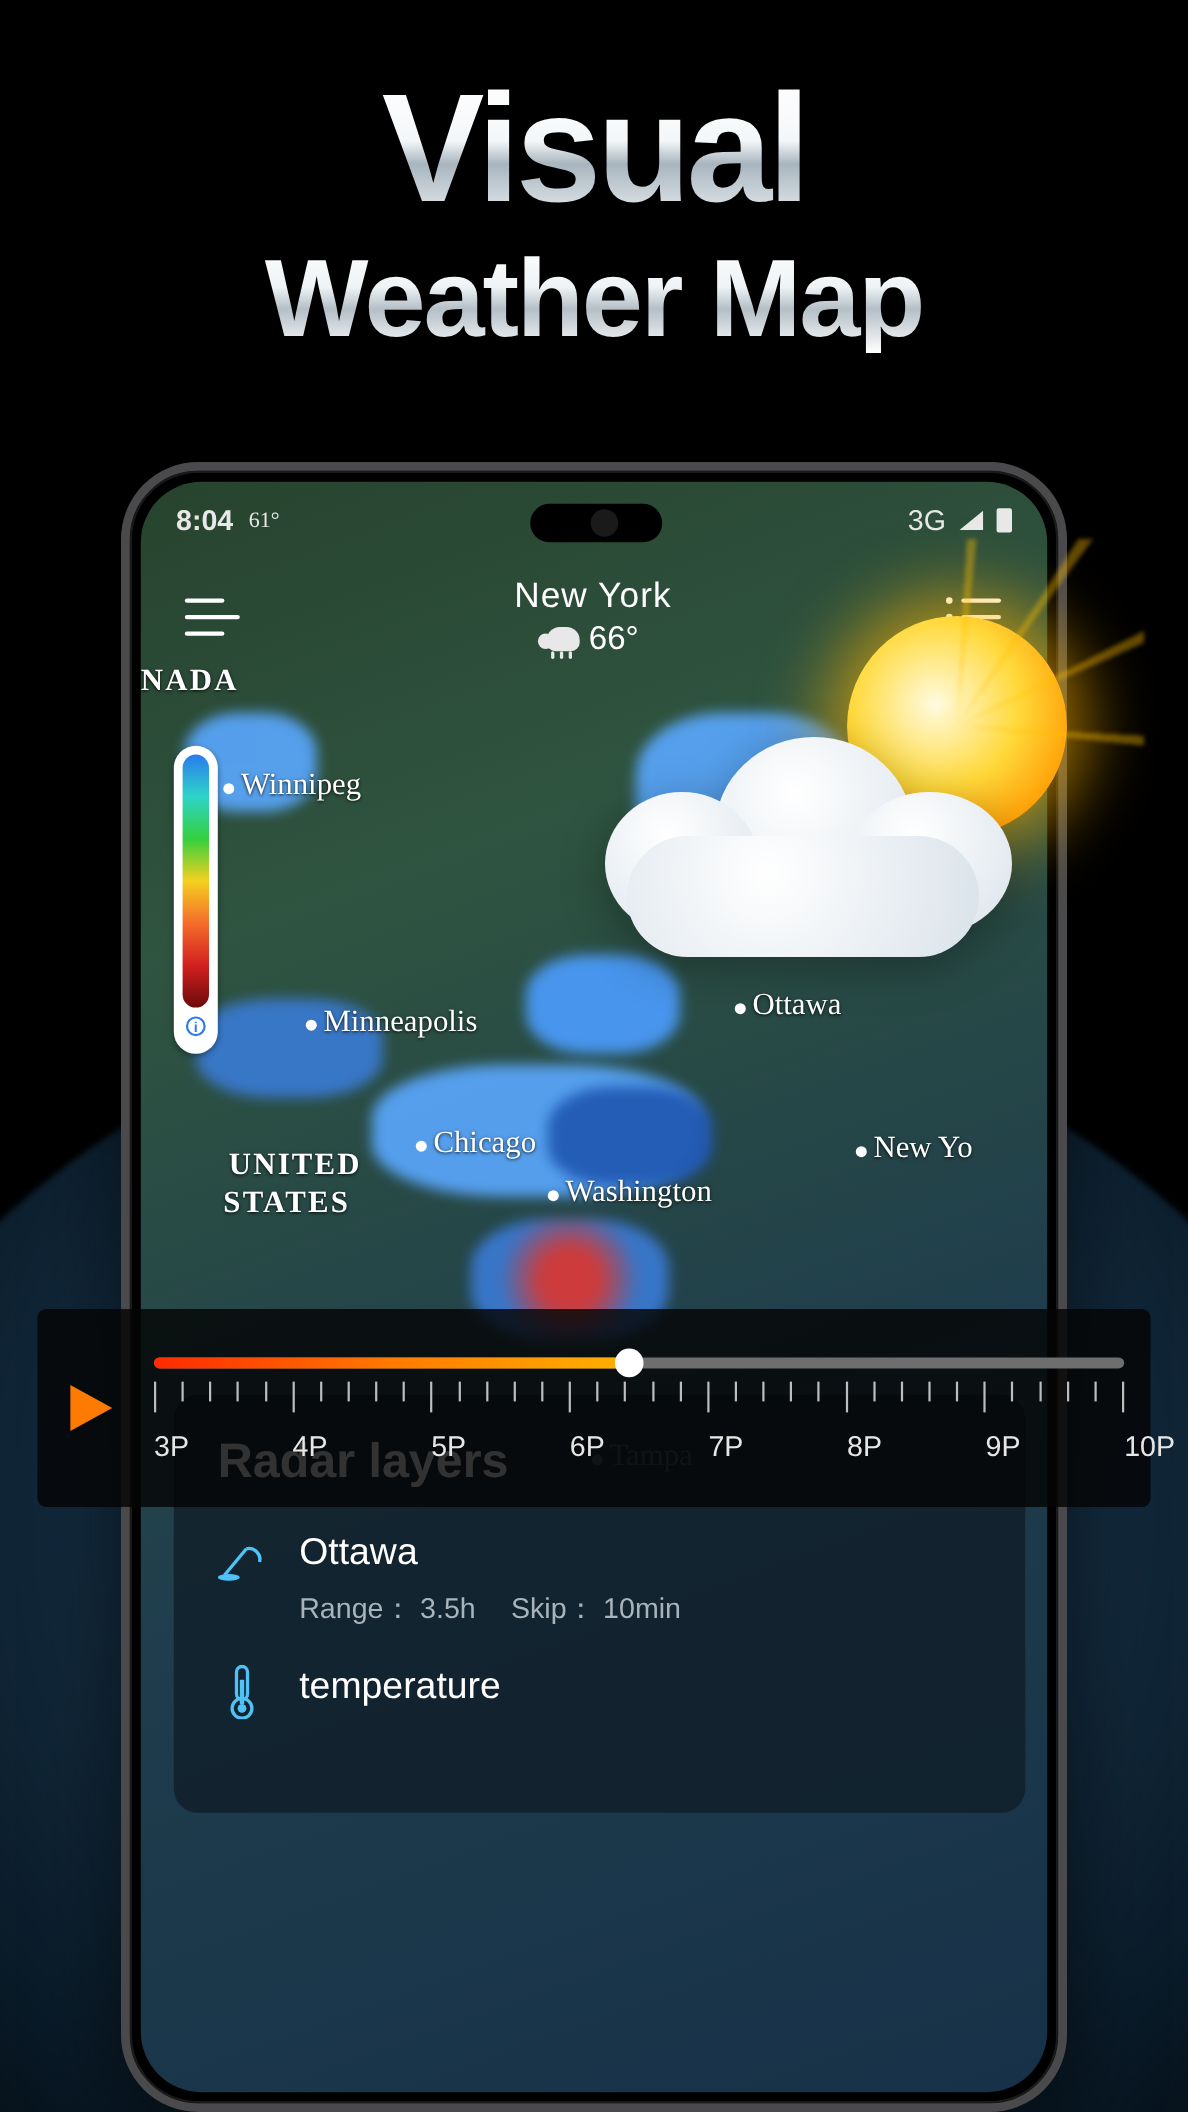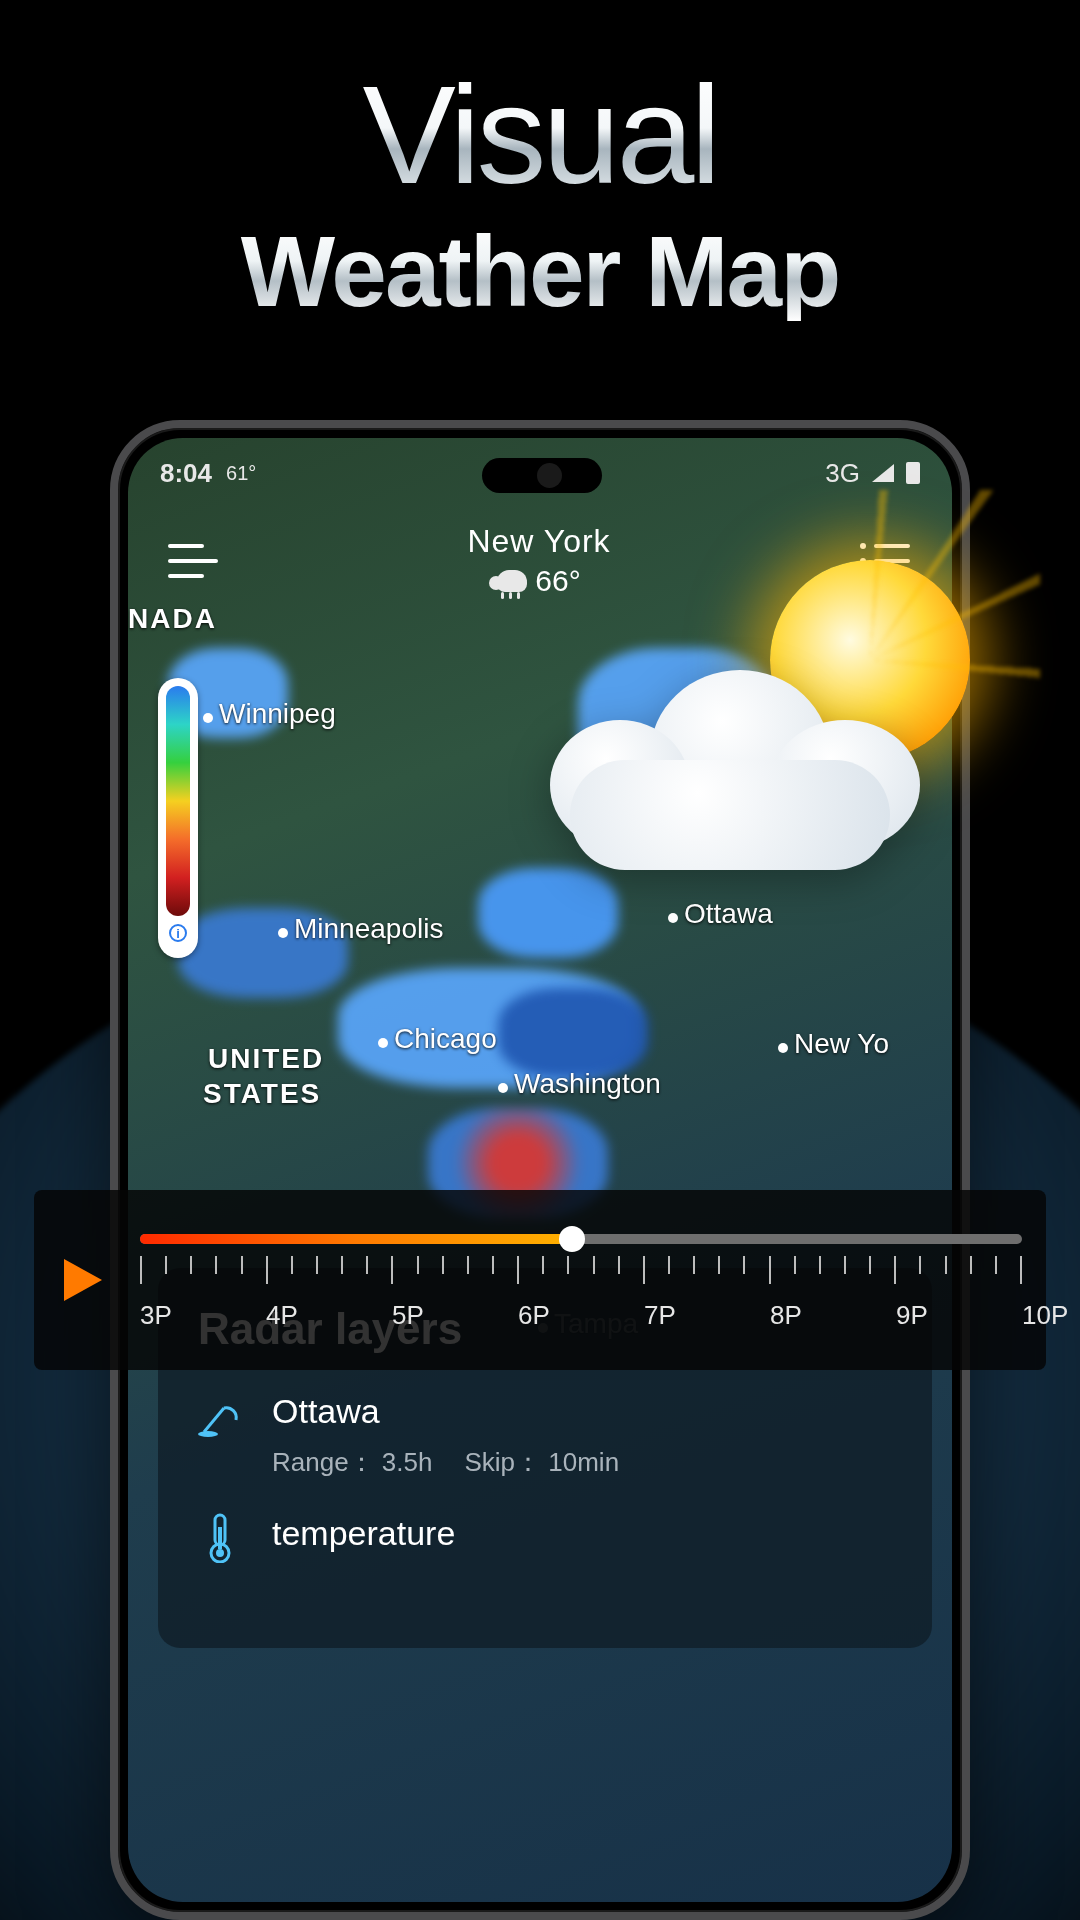--- a/index.html
+++ b/index.html
@@ -35,21 +35,21 @@
 
   
   .hero {
     position: absolute;
     top: 65px; left: 0; right: 0;
     text-align: center;
     line-height: 1;
   }
   .hero-l1 {
     font-size: 140px;
-    font-weight: 400;
+    font-weight: 700;
     letter-spacing: -4px;
     background: linear-gradient(180deg,#ffffff 0%,#f4f7f9 45%,#a8b5be 60%,#eef3f5 100%);
     -webkit-background-clip: text; background-clip: text; color: transparent;
   }
   .hero-l2 {
     font-size: 100px;
     font-weight: 700;
     letter-spacing: -2px;
     margin-top: 16px;
     background: linear-gradient(180deg,#ffffff 0%,#eef3f5 40%,#b4bfc6 60%,#ffffff 100%);
@@ -80,21 +80,21 @@
     position: absolute; top: 0; left: 0; right: 0;
     height: 70px;
     display: flex; align-items: center; justify-content: space-between;
     padding: 0 32px;
     font-size: 26px;
     color: #e8e8e8;
   }
   .statusbar .left,
   .statusbar .right { display: flex; align-items: center; gap: 12px; justify-content: flex-end; }
   .sb-time { font-weight: 600; }
-  .sb-temp { font-size: 20px; margin-left: 2px; }
+  .sb-temp { font-size: 20px; margin-left: 2px; font-family: Liberation Serif, serif; }
   .sig-icon, .bat-icon { display: inline-block; }
   .sig-icon {
     width: 22px; height: 18px;
     clip-path: polygon(0 100%,100% 0,100% 100%);
     background: #e8e8e8;
   }
   .bat-icon {
     width: 14px; height: 22px;
     border-radius: 2px;
     background: #e8e8e8;
@@ -363,21 +363,21 @@
     <div class="blob b2"></div>
     <div class="blob b3"></div>
     <div class="blob b4"></div>
     <div class="blob b5"></div>
 
     <div class="legend">
       <div class="legend-fill"></div>
       <div class="legend-info">i</div>
     </div>
 
-    <div id="map-labels" style="position:absolute; inset:0;">
+    <div id="map-labels" style="position:absolute; inset:0;font-family:Liberation Serif, serif;">
         <div class="maplabel country" style="left: 0px; top: 165px;">NADA</div>
         <div class="maplabel country" style="left: 80px; top: 605px;">UNITED</div>
         <div class="maplabel country" style="left: 75px; top: 640px;">STATES</div>
         <div class="maplabel city" style="left: 75px; top: 260px;"><span class="pin"></span>Winnipeg</div>
         <div class="maplabel city" style="left: 150px; top: 475px;"><span class="pin"></span>Minneapolis</div>
         <div class="maplabel city" style="left: 250px; top: 585px;"><span class="pin"></span>Chicago</div>
         <div class="maplabel city" style="left: 540px; top: 460px;"><span class="pin"></span>Ottawa</div>
         <div class="maplabel city" style="left: 370px; top: 630px;"><span class="pin"></span>Washington</div>
         <div class="maplabel city" style="left: 650px; top: 590px;"><span class="pin"></span>New Yo</div>
         <div class="maplabel city" style="left: 410px; top: 870px;"><span class="pin"></span>Tampa</div>

